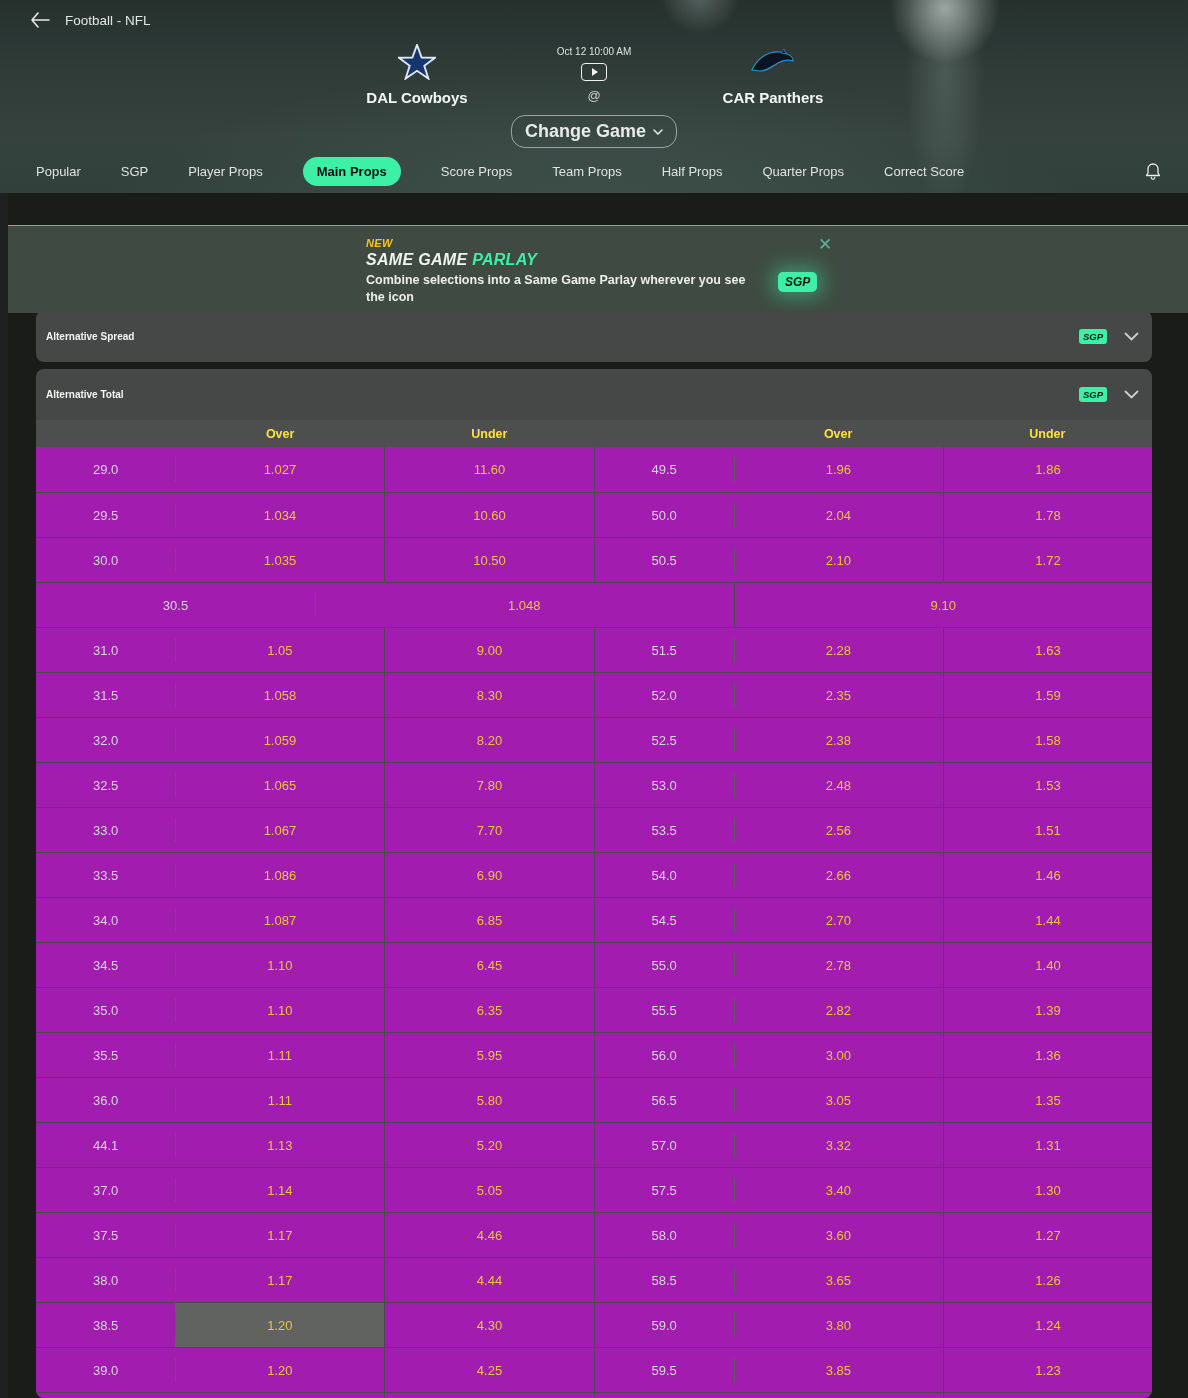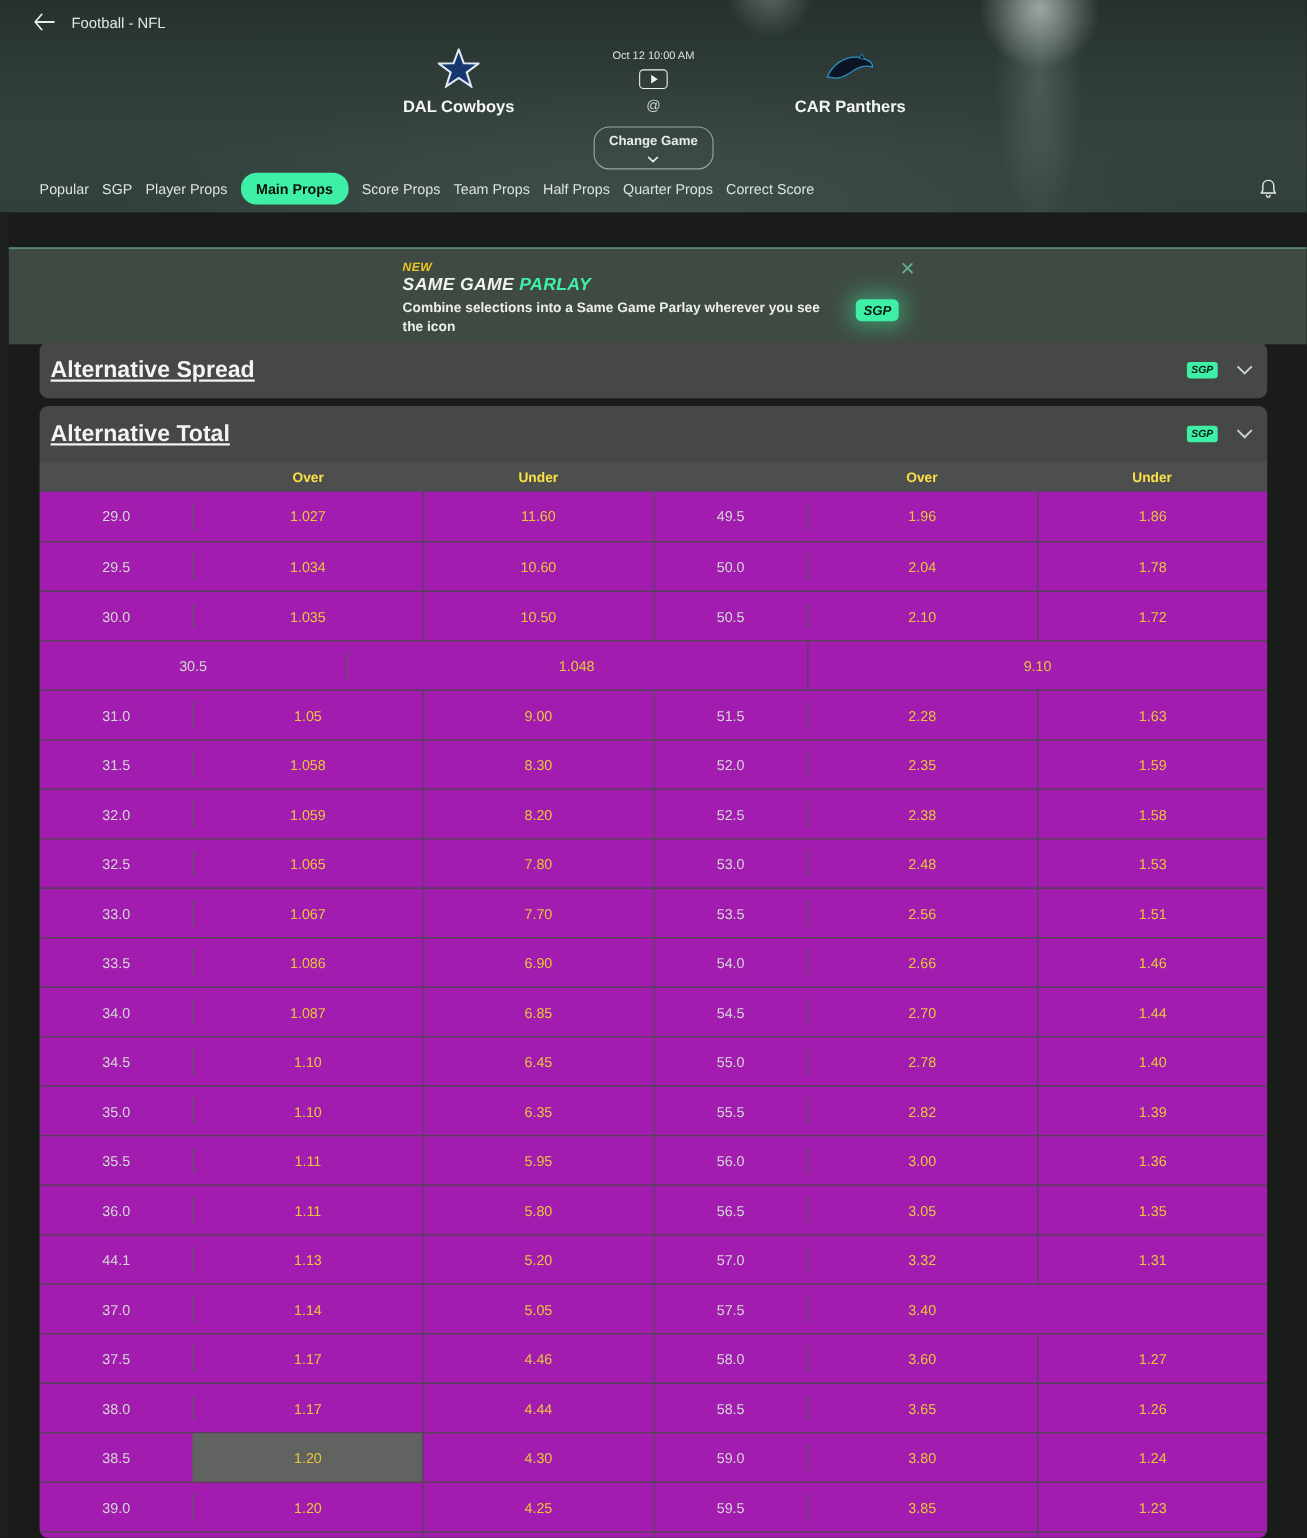--- a/index.html
+++ b/index.html
@@ -25,21 +25,21 @@
               margin:6px auto 0 auto; display:flex; align-items:center; justify-content:center; }
   .play-tri { width:0; height:0; border-left:6px solid #eef1ef;
               border-top:4px solid transparent; border-bottom:4px solid transparent; margin-left:1px; }
   .m-at { font-size:13px; color:#ccd1cf; margin-top:7px; }
   .team { position:absolute; top:42px; width:220px; text-align:center; }
   .team-away { left:307px; } .team-home { left:663px; }
   .team-logo { height:40px; display:flex; align-items:center; justify-content:center; }
   .team-name { margin-top:7px; font-size:15px; font-weight:700; color:#f4f6f5; }
   .change-game { position:absolute; top:115px; left:50%; transform:translateX(-50%);
     display:flex; align-items:center; gap:7px; padding:5px 13px; border-radius:14px;
-    border:1.5px solid rgba(255,255,255,.5); font-size:12px; font-weight:700; color:#e8ebe9;flex-direction:column; }
+    border:1.5px solid rgba(255,255,255,.5); font-size:18px; font-weight:700; color:#e8ebe9; }
 
   
   .tabbar { position:absolute; top:150px; left:0; width:1188px; height:43px;
             display:flex; align-items:center; gap:24px; padding:0 26px 0 36px; }
   .tab { font-size:13px; color:#dee2e0; white-space:nowrap; cursor:pointer; }
   .tab.active { background:#3DF0A6; color:#0b100e; font-weight:700;
                 padding:7px 14px; border-radius:999px; }
   .bell { margin-left:auto; display:flex; }
 
   
@@ -56,21 +56,21 @@
              font-size:12px; font-weight:800; font-style:italic; padding:3px 7px; border-radius:5px;
              box-shadow:0 0 18px 6px rgba(61,240,166,.40); }
   .b-close { position:absolute; left:818px; top:8px; font-size:17px; color:#5fb096; cursor:pointer; }
 
   
   .edge-strip { position:absolute; left:0; top:193px; width:8px; height:1205px; background:#1e211f; z-index:4; }
   .card { position:absolute; left:36px; width:1116px; background:#454846; border-radius:8px; overflow:hidden; }
   .card-spread { top:311px; height:51px; }
   .card-total  { top:369px; height:1029px;text-align:right; }
   .card-head { height:51px; display:flex; align-items:center; padding:0 13px 0 10px; }
-  .card-title { font-size:21px; font-weight:700; color:#f3f5f3;text-decoration:underline; }
+  .card-title { font-size:10px; font-weight:700; color:#f3f5f3; }
   .head-right { margin-left:auto; display:flex; align-items:center; gap:17px; }
   .sgp-mini { background:#3DF0A6; color:#081a13; font-size:9.5px; font-weight:800;
               font-style:italic; padding:2px 4px; border-radius:3px; }
 
   
   .t-head { height:27px; background:#4c4f4d; display:flex; }
   .half { flex:1; display:grid; grid-template-columns:25% 37.5% 37.5%; }
   .t-head .cell { font-size:12.5px; font-weight:700; color:#fde047; }
   .cell { display:flex; align-items:center; justify-content:center; }
   .t-row { height:45px; display:flex; background:#a21caf; border-top:1px solid #484b49; }
@@ -128,21 +128,21 @@
   <div class="change-game">
     <span>Change Game</span>
     <span>
       <svg width="10" height="6" viewBox="0 0 10 6">
           <path d="M1 1 L5 5 L9 1" stroke="#e8ebe9" stroke-width="1.5" fill="none" stroke-linecap="round"></path>
         </svg>
     </span>
   </div>
 
   <div class="tabbar">
-    <span style="display:flex;gap:12px;align-items:center;">
+    <span style="display:flex;gap:40px;align-items:center;">
         <span class="tab">Popular</span>
         <span class="tab">SGP</span>
         <span class="tab">Player Props</span>
         <span class="tab active">Main Props</span>
         <span class="tab">Score Props</span>
         <span class="tab">Team Props</span>
         <span class="tab">Half Props</span>
         <span class="tab">Quarter Props</span>
         <span class="tab">Correct Score</span>
       </span>
@@ -394,20 +394,21 @@
       </div>
       <div class="t-row">
         <div class="half">
           <div class="cell cell-line">37.0</div>
           <div class="cell cell-over">1.14</div>
           <div class="cell cell-under">5.05</div>
         </div>
         <div class="half half2">
           <div class="cell cell-line">57.5</div>
           <div class="cell cell-over">3.40</div>
+          <div class="cell cell-under">1.30</div>
         </div>
       </div>
       <div class="t-row">
         <div class="half">
           <div class="cell cell-line">37.5</div>
           <div class="cell cell-over">1.17</div>
           <div class="cell cell-under">4.46</div>
         </div>
         <div class="half half2">
           <div class="cell cell-line">58.0</div>

